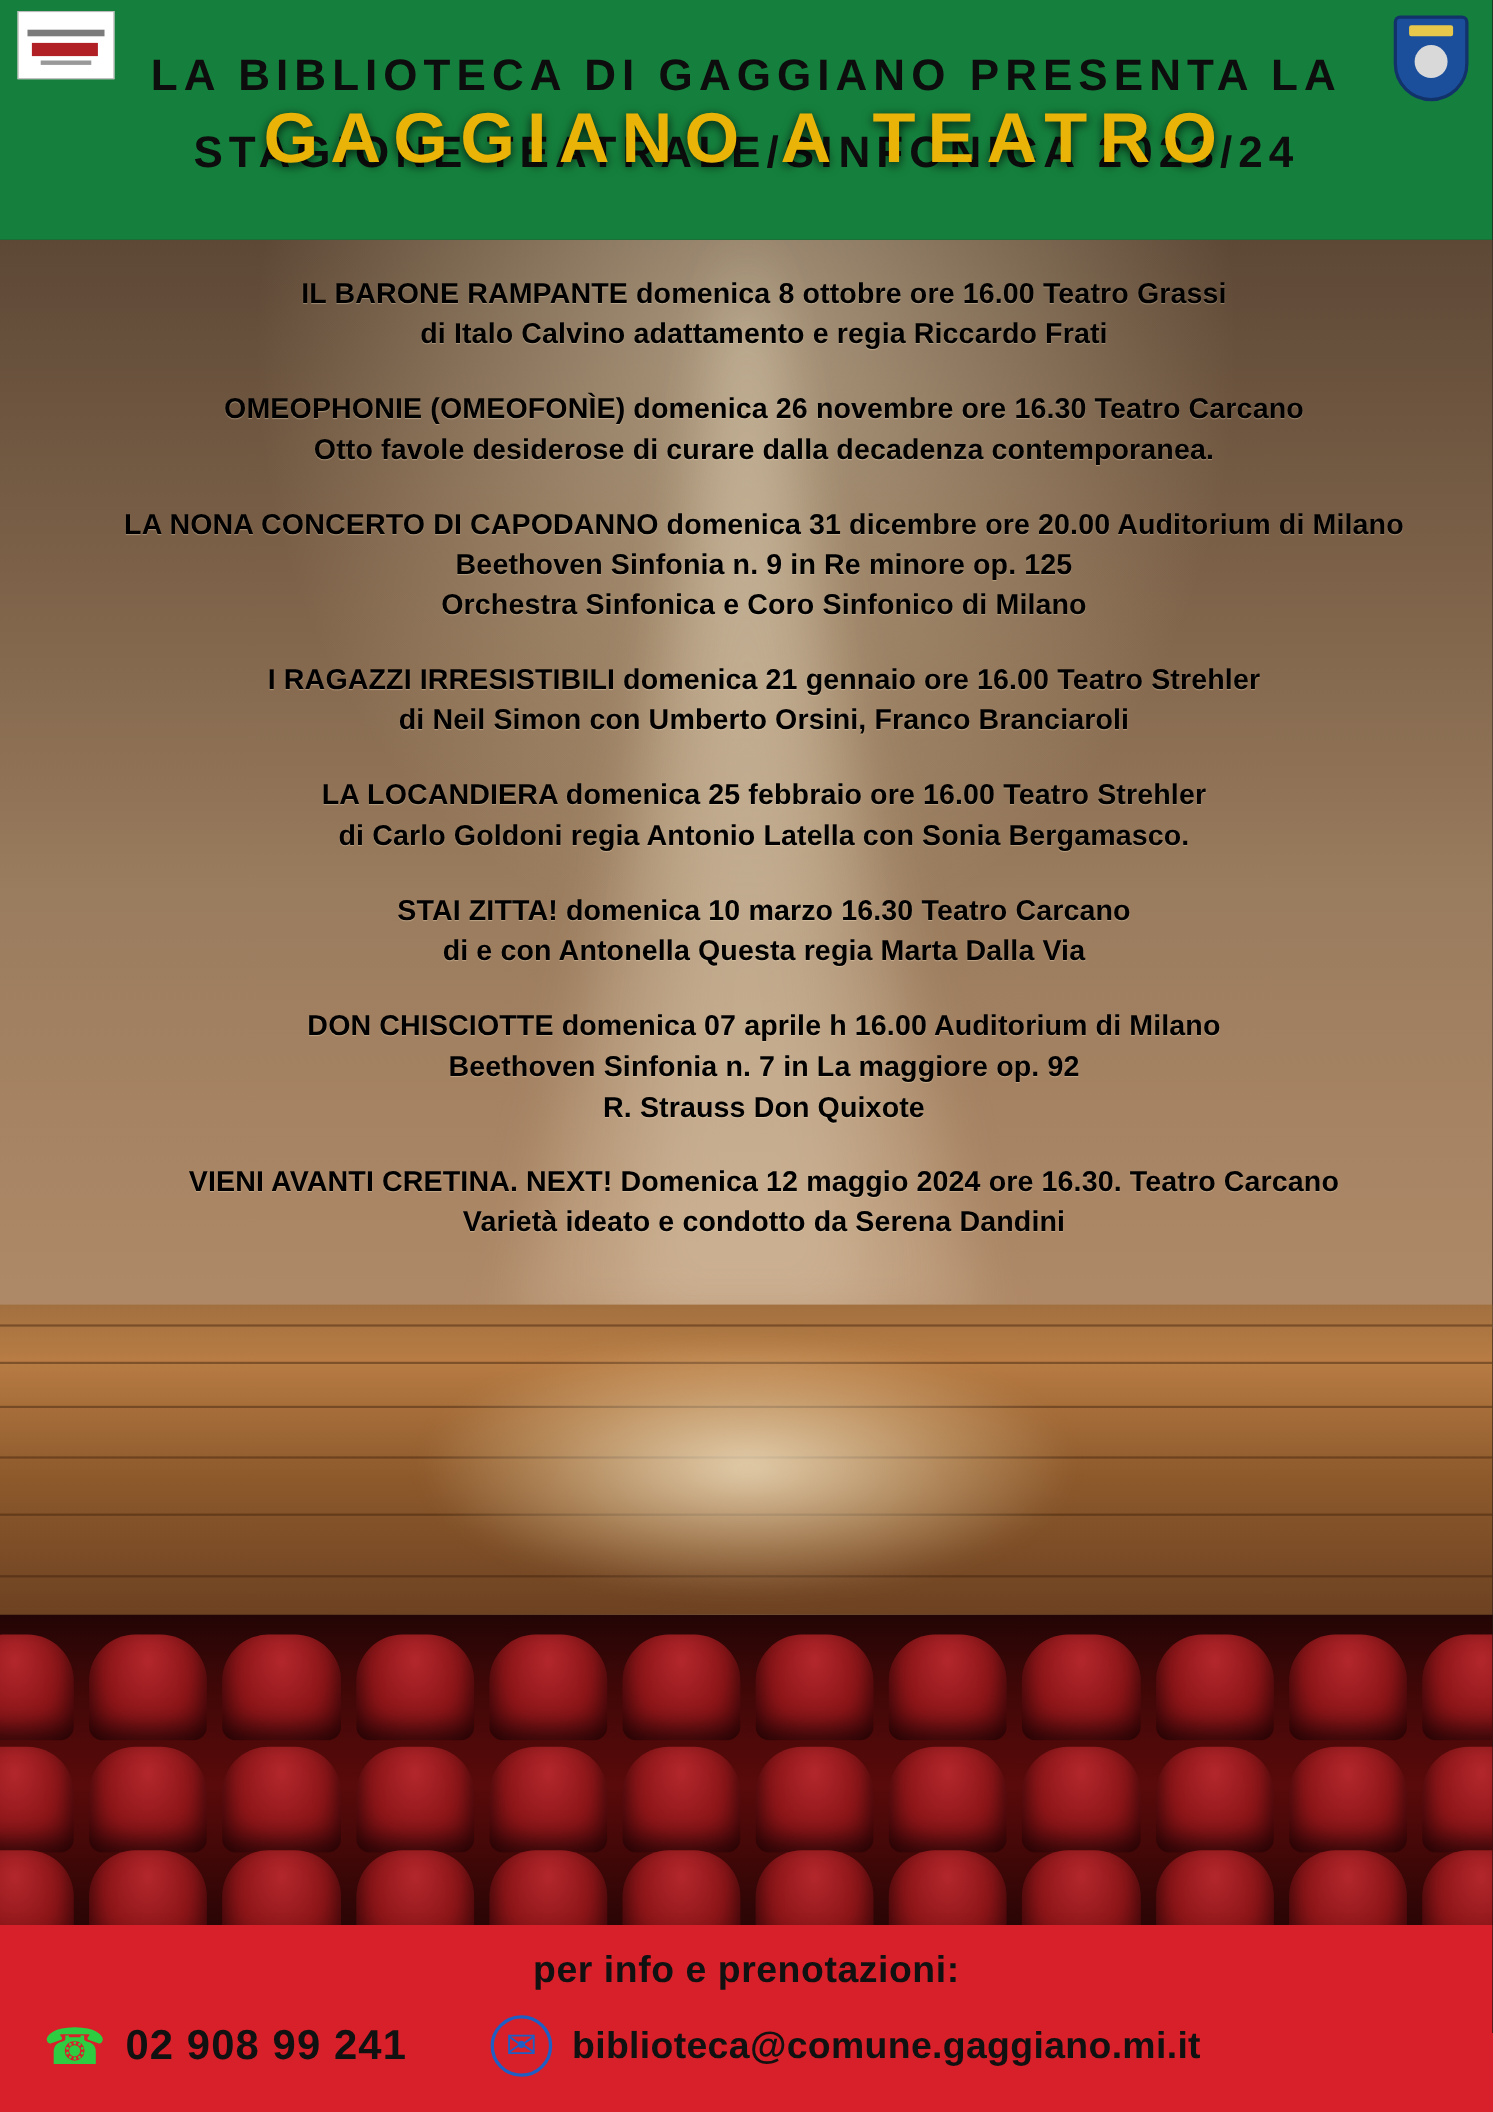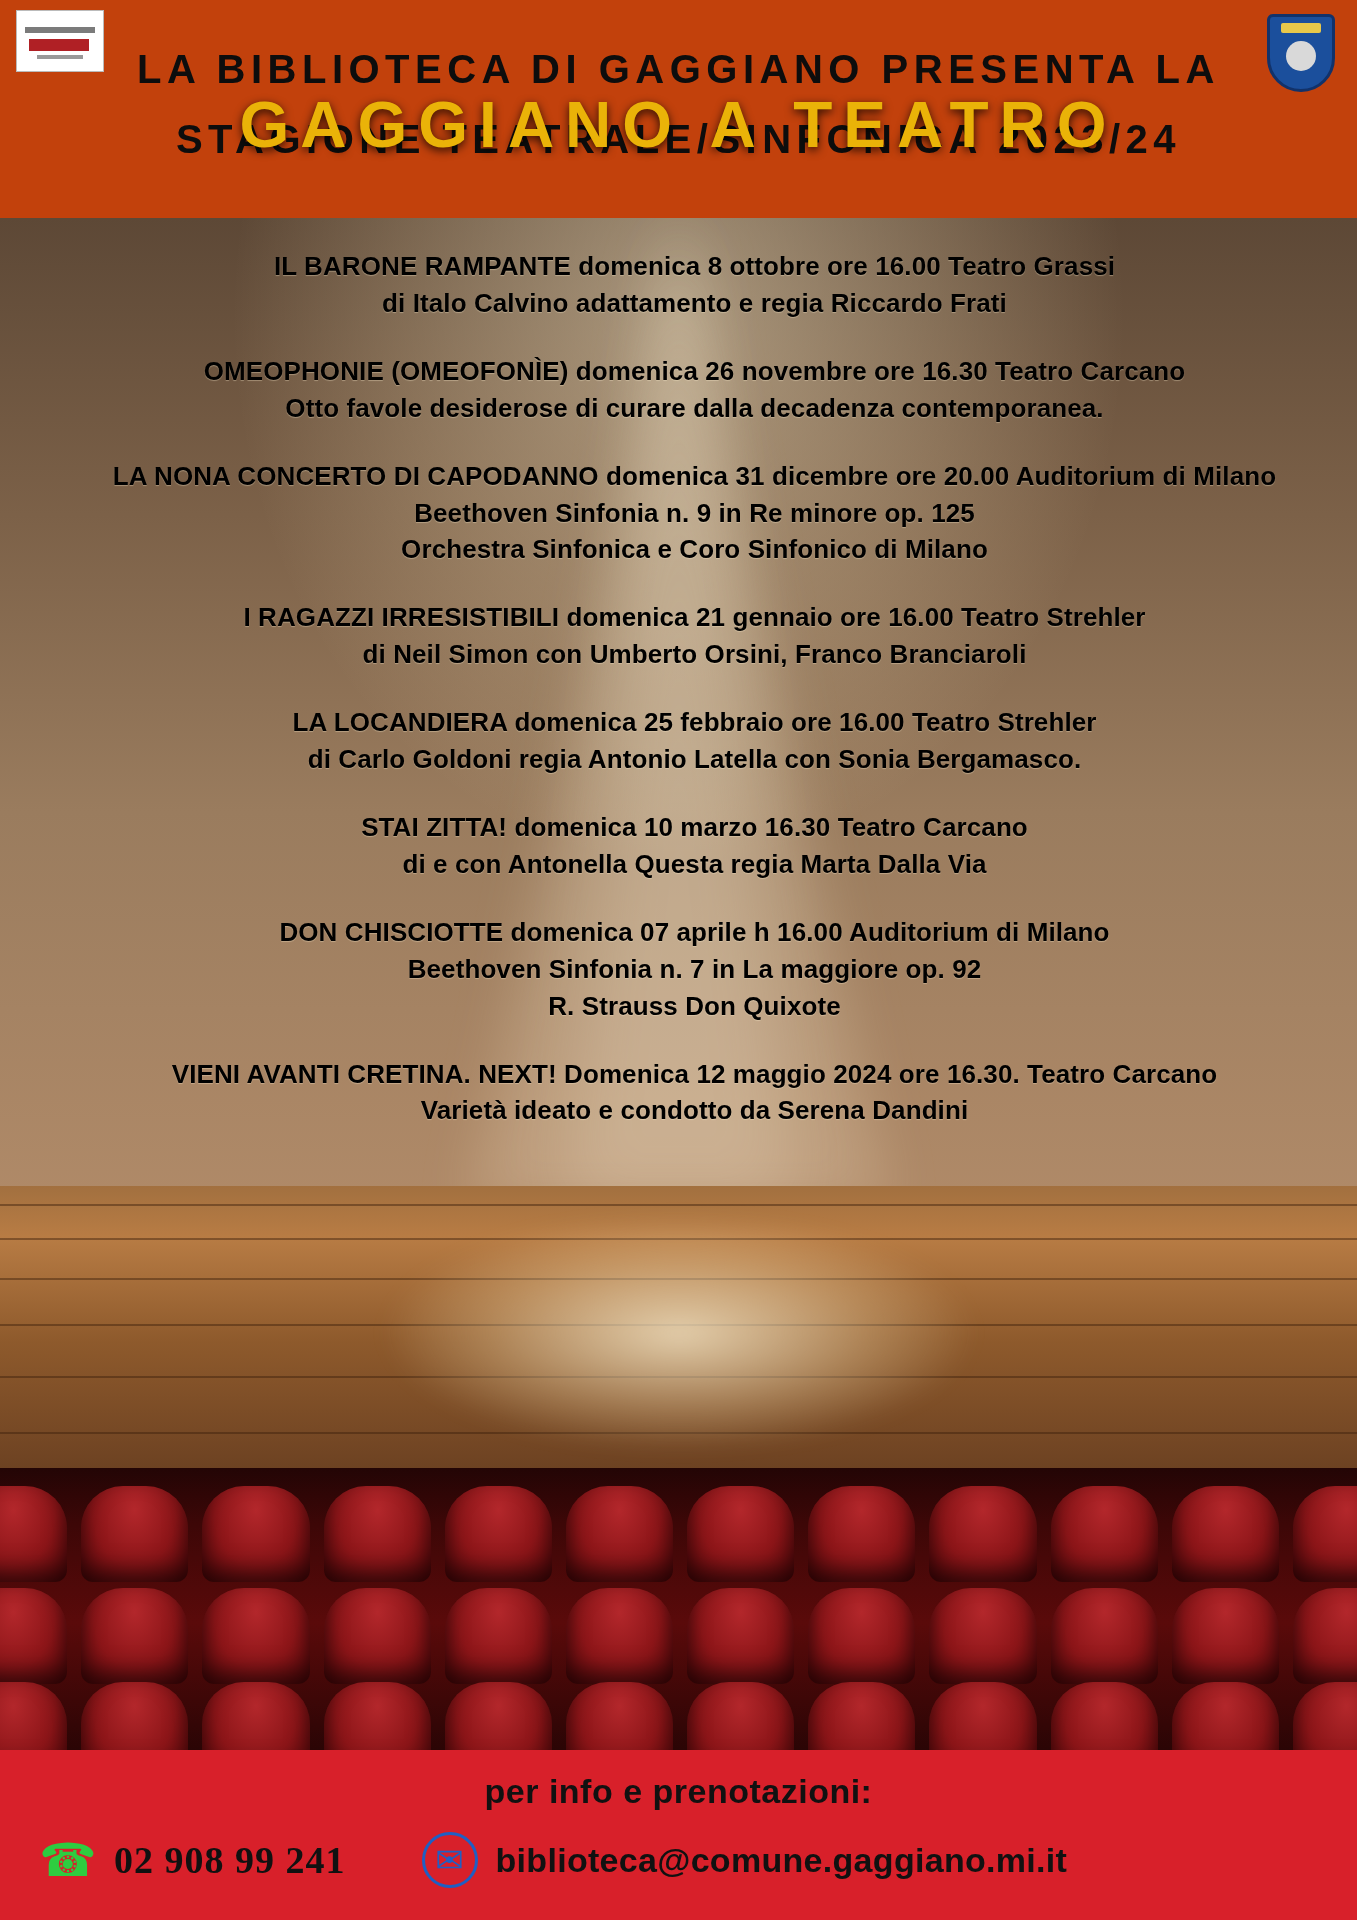--- a/index.html
+++ b/index.html
@@ -17,21 +17,21 @@
     overflow: hidden;
     background: #2a1c14;
   }
 
   
   .header-band {
     position: absolute;
     top: 0; left: 0;
     width: 1357px;
     height: 218px;
-    background: #c2410c;
+    background: #15803d;
     z-index: 5;
   }
   .header-title {
     position: absolute;
     top: 34px; left: 0;
     width: 1357px;
     text-align: center;
     color: #0d0d0d;
     font-weight: bold;
     font-size: 40px;
@@ -241,21 +241,20 @@
     display: flex; align-items: center; justify-content: center;
     color: #2ecc40;
     font-size: 46px;
     line-height: 1;
   }
   .phone-num {
     font-size: 38px;
     font-weight: bold;
     color: #111;
     letter-spacing: 1px;
-    font-family: Liberation Serif, serif;
   }
   .mail-icon {
     width: 56px; height: 56px;
     margin-left: 58px;
     display: flex; align-items: center; justify-content: center;
     color: #1f5fc4;
     font-size: 34px;
     border: 3px solid #1f5fc4;
     border-radius: 50%;
     line-height: 1;

